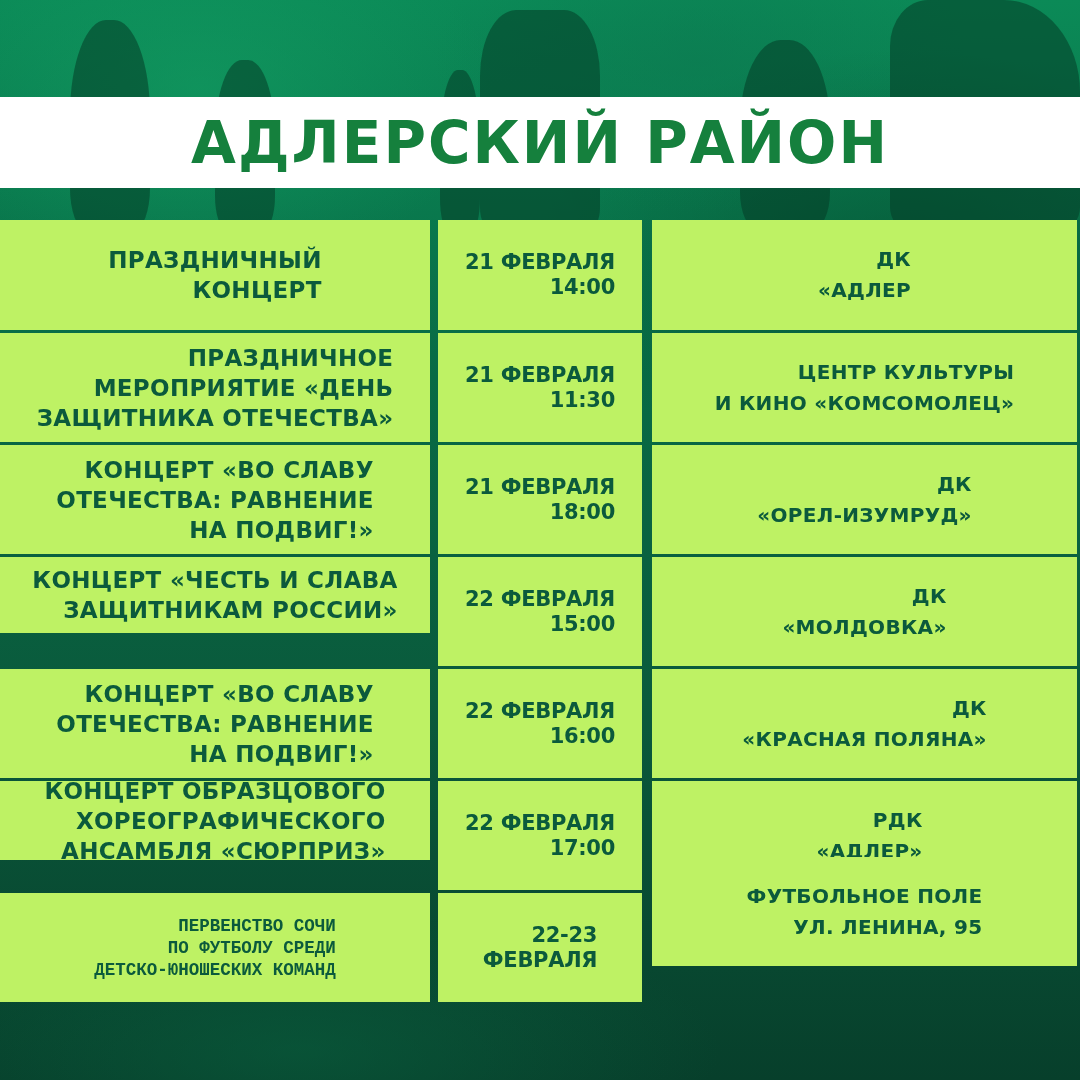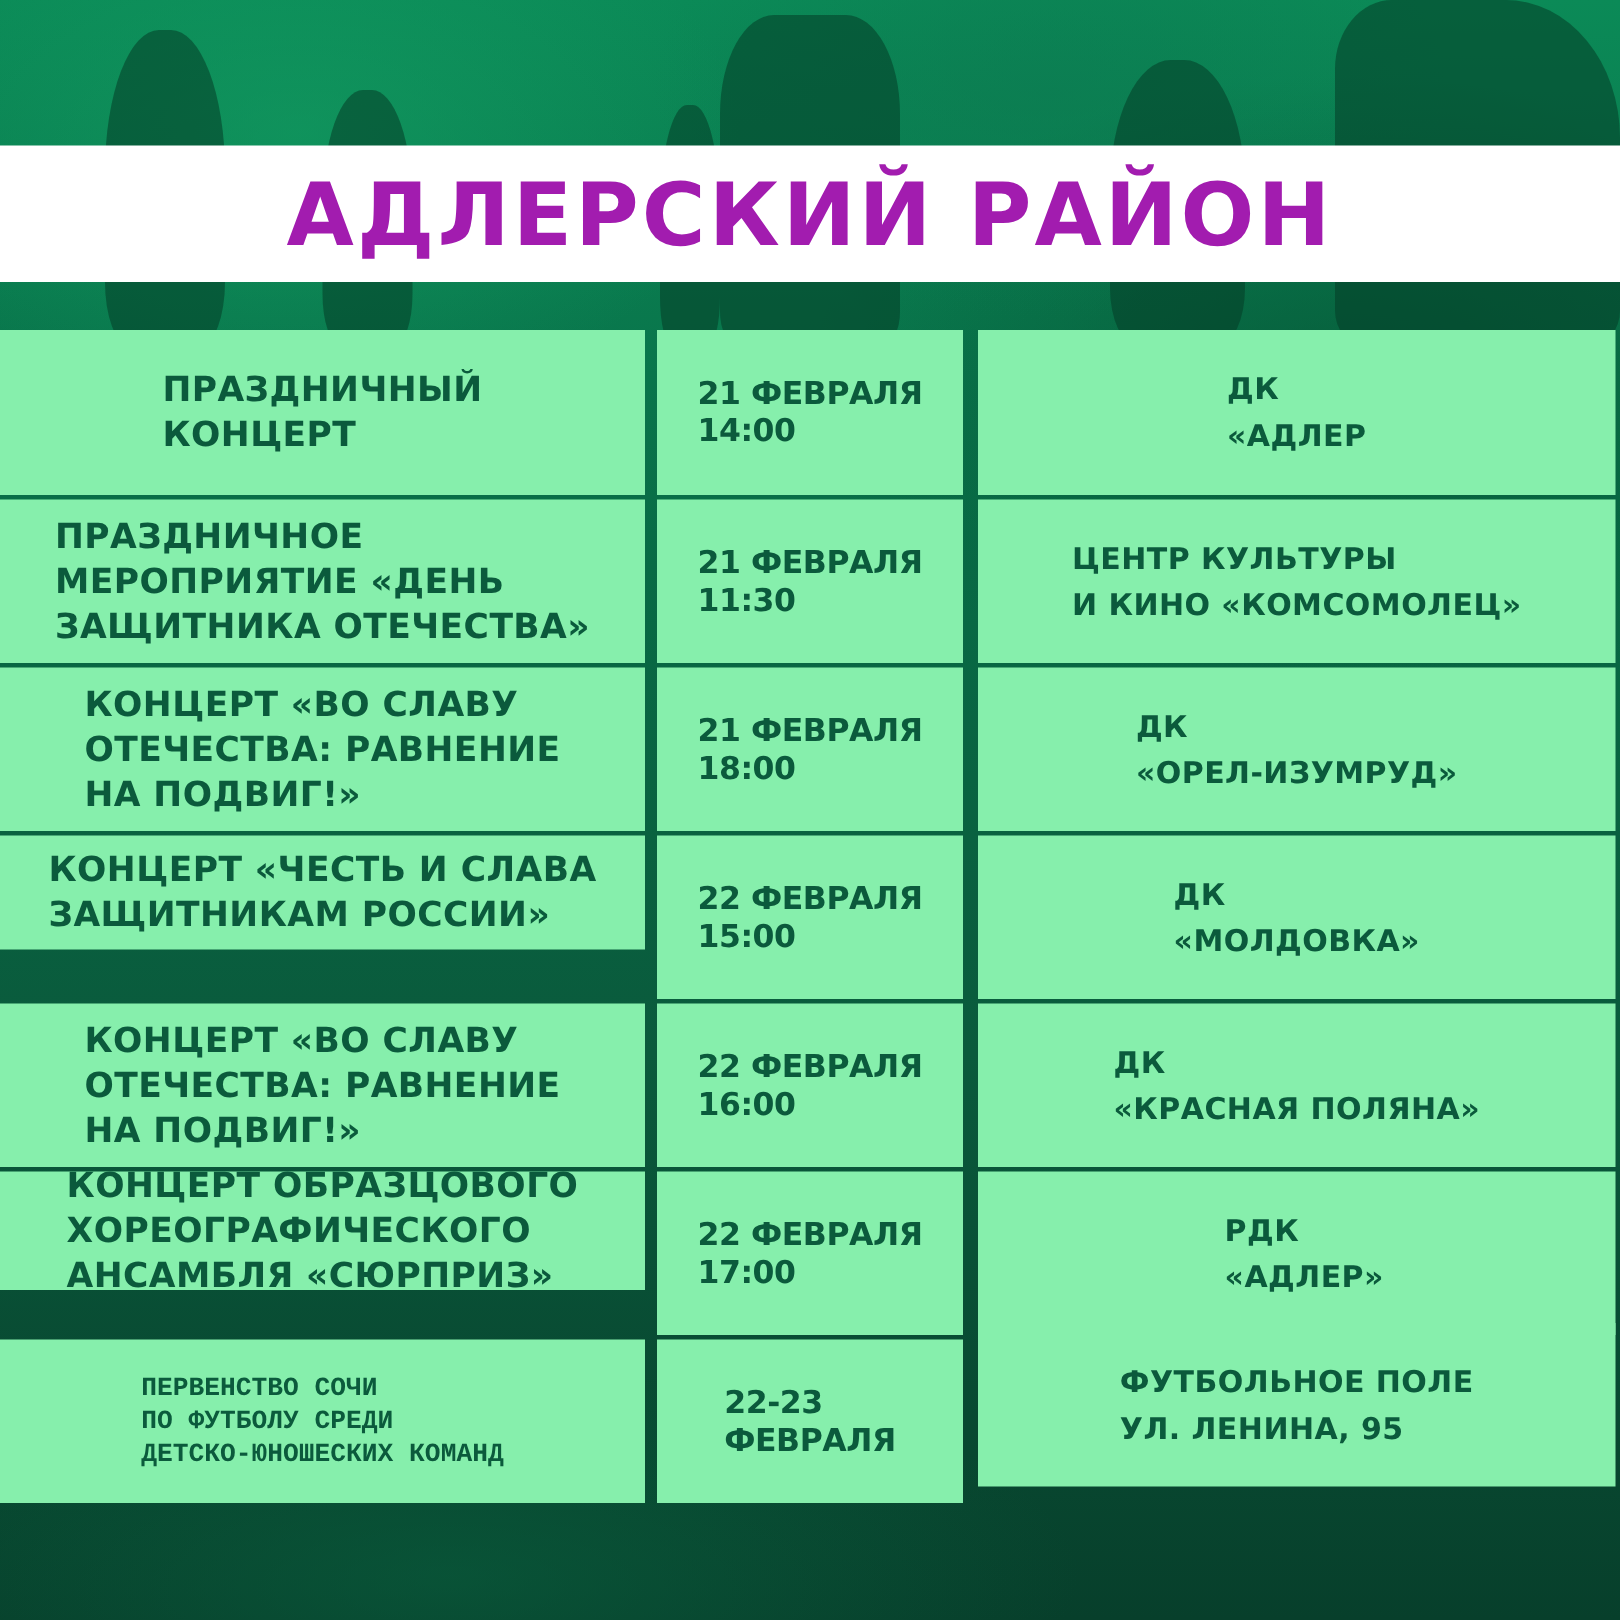--- a/index.html
+++ b/index.html
@@ -16,32 +16,32 @@
   }
   .silhouettes { position: absolute; left: 0; top: 0; width: 1080px; height: 230px; pointer-events: none; }
   .sil { position: absolute; background: rgba(4,60,38,0.55); border-radius: 45% 45% 20% 20%; }
 
   .title-band {
     position: absolute; left: 0; top: 97px; width: 1080px; height: 91px;
     background: #ffffff;
     display: flex; align-items: center; justify-content: center;
   }
   .title-band h1 {
-    color: #a21caf;
+    color: #15803d;
     font-family: "DejaVu Sans", sans-serif;
     font-weight: 700;
     font-size: 58px;
     letter-spacing: 2px;
   }
 
   .cell {
     position: absolute;
-    background: #86efac;
+    background: #bef264;
     display: flex; align-items: center; justify-content: center;
-    text-align: left;
+    text-align: right;
     color: #0b5a3c;
     font-weight: 700;
     white-space: pre-line;
   }
   .c1 { left: 0; width: 430px; font-size: 23px; line-height: 30px; letter-spacing: 0.3px; }
   .c2 { left: 438px; width: 204px; font-size: 21px; line-height: 25px; letter-spacing: -0.3px; }
   .c3 { left: 652px; width: 425px; font-size: 20px; line-height: 31px; letter-spacing: 0.3px; }
   .c1.small { font-size: 17.5px; line-height: 22px; letter-spacing: 0; }
 </style>
 </head>
@@ -104,14 +104,14 @@
 <div class="cell c2" style="top:781px;height:109px;">22 ФЕВРАЛЯ
 17:00</div>
 <div class="cell c3" style="top:781px;height:109px;padding-left:10px;">РДК
 «АДЛЕР»</div>
 
 <div class="cell c1 small" style="top:893px;height:109px;font-family:Liberation Mono, monospace;">ПЕРВЕНСТВО СОЧИ
 ПО ФУТБОЛУ СРЕДИ
 ДЕТСКО-ЮНОШЕСКИХ КОМАНД</div>
 <div class="cell c2" style="top:893px;height:109px;">22-23
 ФЕВРАЛЯ</div>
-<div class="cell c3" style="top:882px;height:109px;">ФУТБОЛЬНОЕ ПОЛЕ
+<div class="cell c3" style="top:857px;height:109px;">ФУТБОЛЬНОЕ ПОЛЕ
 УЛ. ЛЕНИНА, 95</div>
 
 </body></html>

